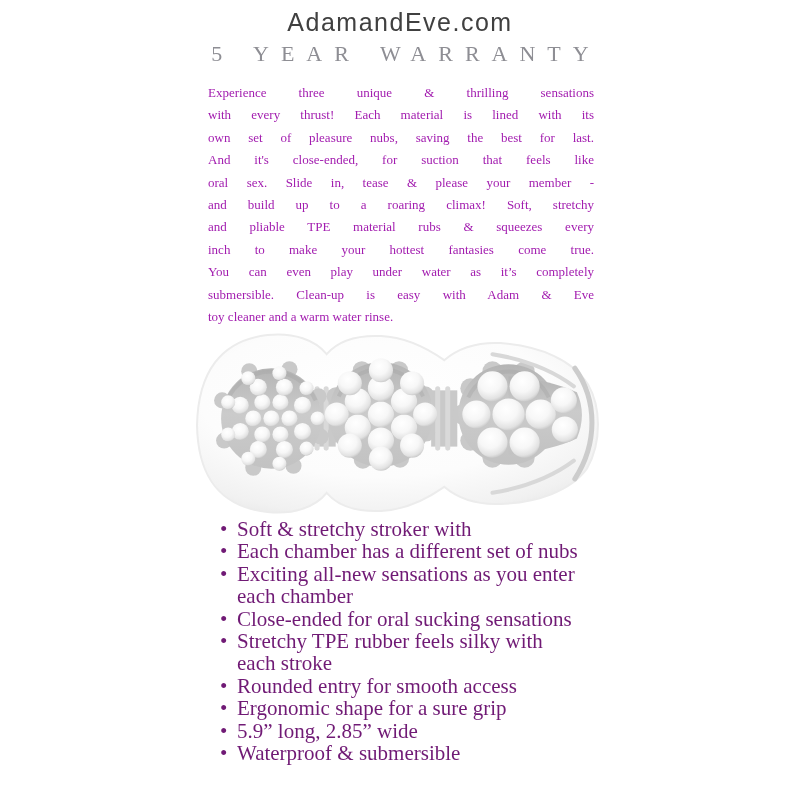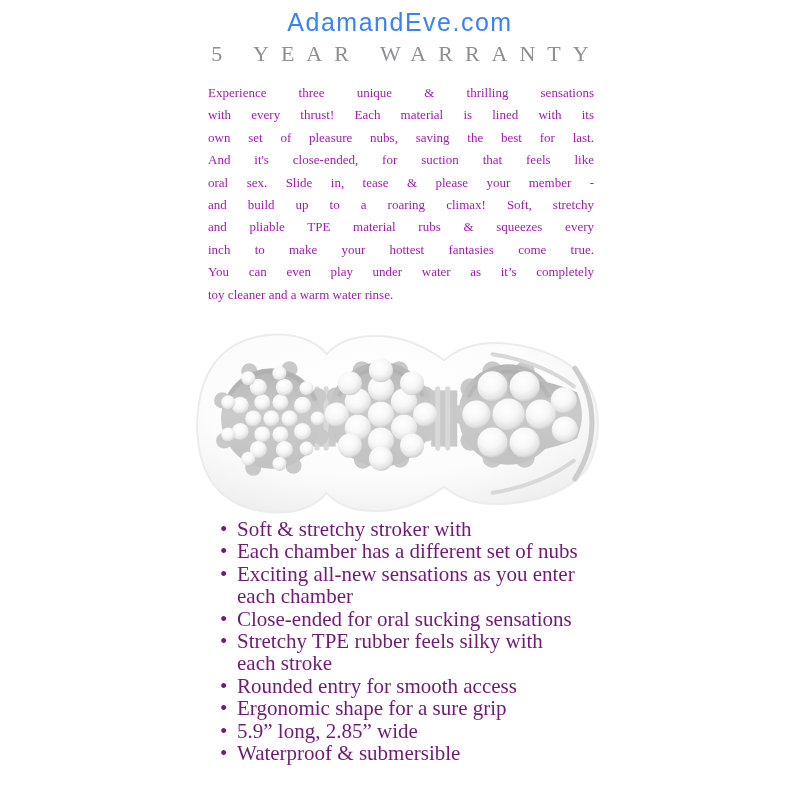--- a/index.html
+++ b/index.html
@@ -5,21 +5,21 @@
   html,body { margin:0; padding:0; background:#ffffff; }
   .page {
     position:relative; width:800px; height:800px; background:#ffffff;
     overflow:hidden; color:#141414;
     font-family:"Liberation Serif", serif;
   }
   .site-title {
     position:absolute; top:8px; left:0; width:800px;
     text-align:center;
     font-family:"Liberation Sans", sans-serif;
-    font-size:25px; font-weight:400; letter-spacing:1.5px; color:#3b82f6;
+    font-size:25px; font-weight:400; letter-spacing:1.5px; color:#404040;
   }
   .warranty {
     position:absolute; top:41px; left:0; width:800px;
     text-align:center; padding-left:12px; box-sizing:border-box;
     font-family:"Liberation Serif", serif;
     font-size:22px; letter-spacing:12px; word-spacing:2px; color:#8e8e94;
   }
   .description {
     position:absolute; top:82px; left:208px; width:386px;
     font-size:13px; line-height:22.4px; color:#a21caf;
@@ -49,20 +49,21 @@
   <div class="description">
     <div class="jline">Experience three unique &amp; thrilling sensations</div>
     <div class="jline">with every thrust! Each material is lined with its</div>
     <div class="jline">own set of pleasure nubs, saving the best for last.</div>
     <div class="jline">And it's close-ended, for suction that feels like</div>
     <div class="jline">oral sex. Slide in, tease &amp; please your member -</div>
     <div class="jline">and build up to a roaring climax! Soft, stretchy</div>
     <div class="jline">and pliable TPE material rubs &amp; squeezes every</div>
     <div class="jline">inch to make your hottest fantasies come true.</div>
     <div class="jline">You can even play under water as it’s completely</div>
+    <div class="jline">submersible. Clean-up is easy with Adam &amp; Eve</div>
     <div class="jline last">toy cleaner and a warm water rinse.</div>
   </div>
 
   <svg class="product-figure" viewBox="0 0 404 186" xmlns="http://www.w3.org/2000/svg" aria-hidden="true">
     <defs>
       <radialGradient id="gBody" cx="45%" cy="36%" r="80%">
         <stop offset="0%" stop-color="#ffffff"></stop>
         <stop offset="55%" stop-color="#fcfcfc"></stop>
         <stop offset="82%" stop-color="#f1f1f1"></stop>
         <stop offset="100%" stop-color="#e1e1e1"></stop>

